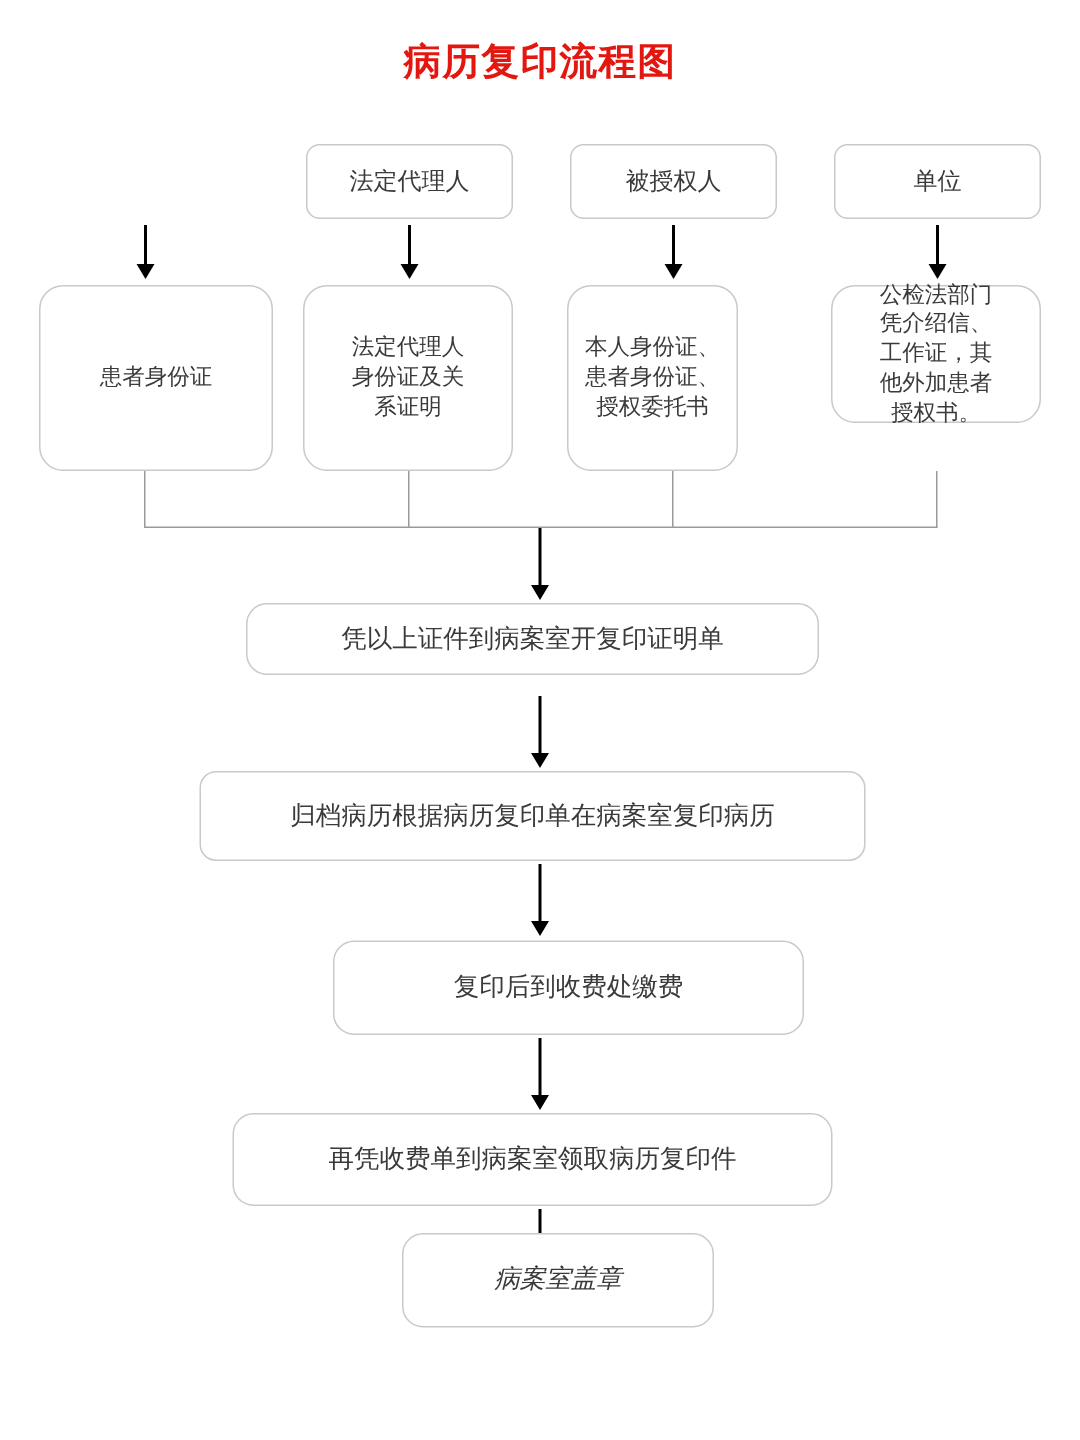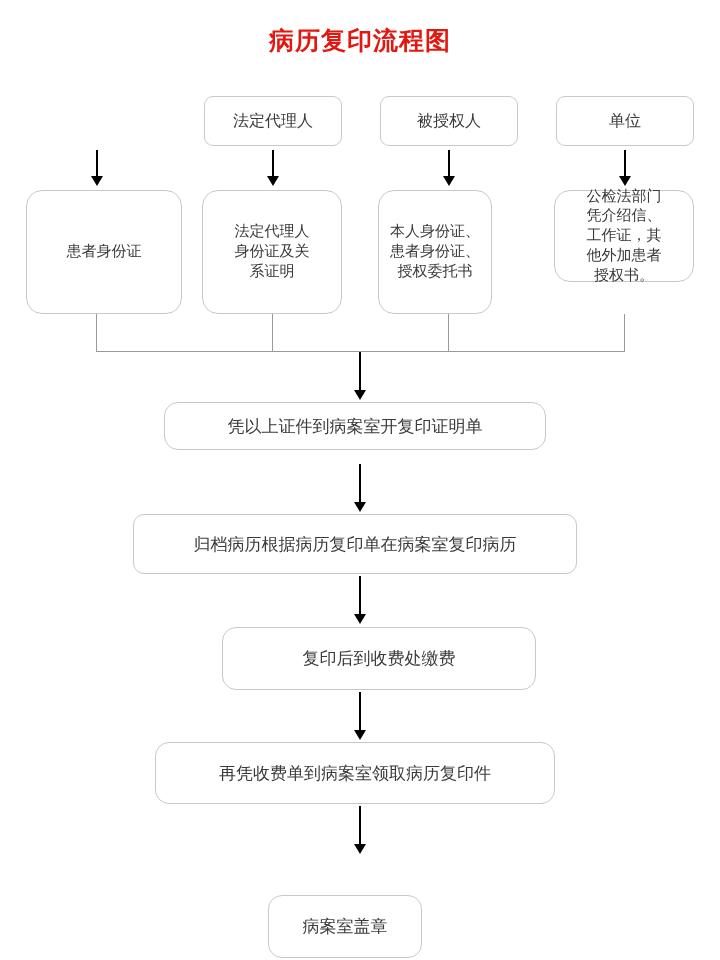--- a/index.html
+++ b/index.html
@@ -177,15 +177,15 @@
     <div class="head" style="top:38px;"></div>
   </div>
 
   <div class="node step" style="left:155px; top:742px; width:400px; height:62px;">再凭收费单到病案室领取病历复印件</div>
 
   <div class="arrow" style="left:353px; top:806px; height:48px;">
     <div class="shaft" style="height:38px;"></div>
     <div class="head" style="top:38px;"></div>
   </div>
 
-  <div class="node step" style="left:268px; top:895px; width:154px; height:63px;">病案室盖章</div>
+  <div class="node step" style="left:268px; top:822px; width:208px; height:63px;font-style:italic;">病案室盖章</div>
 
 </div>
 
 </body></html>

